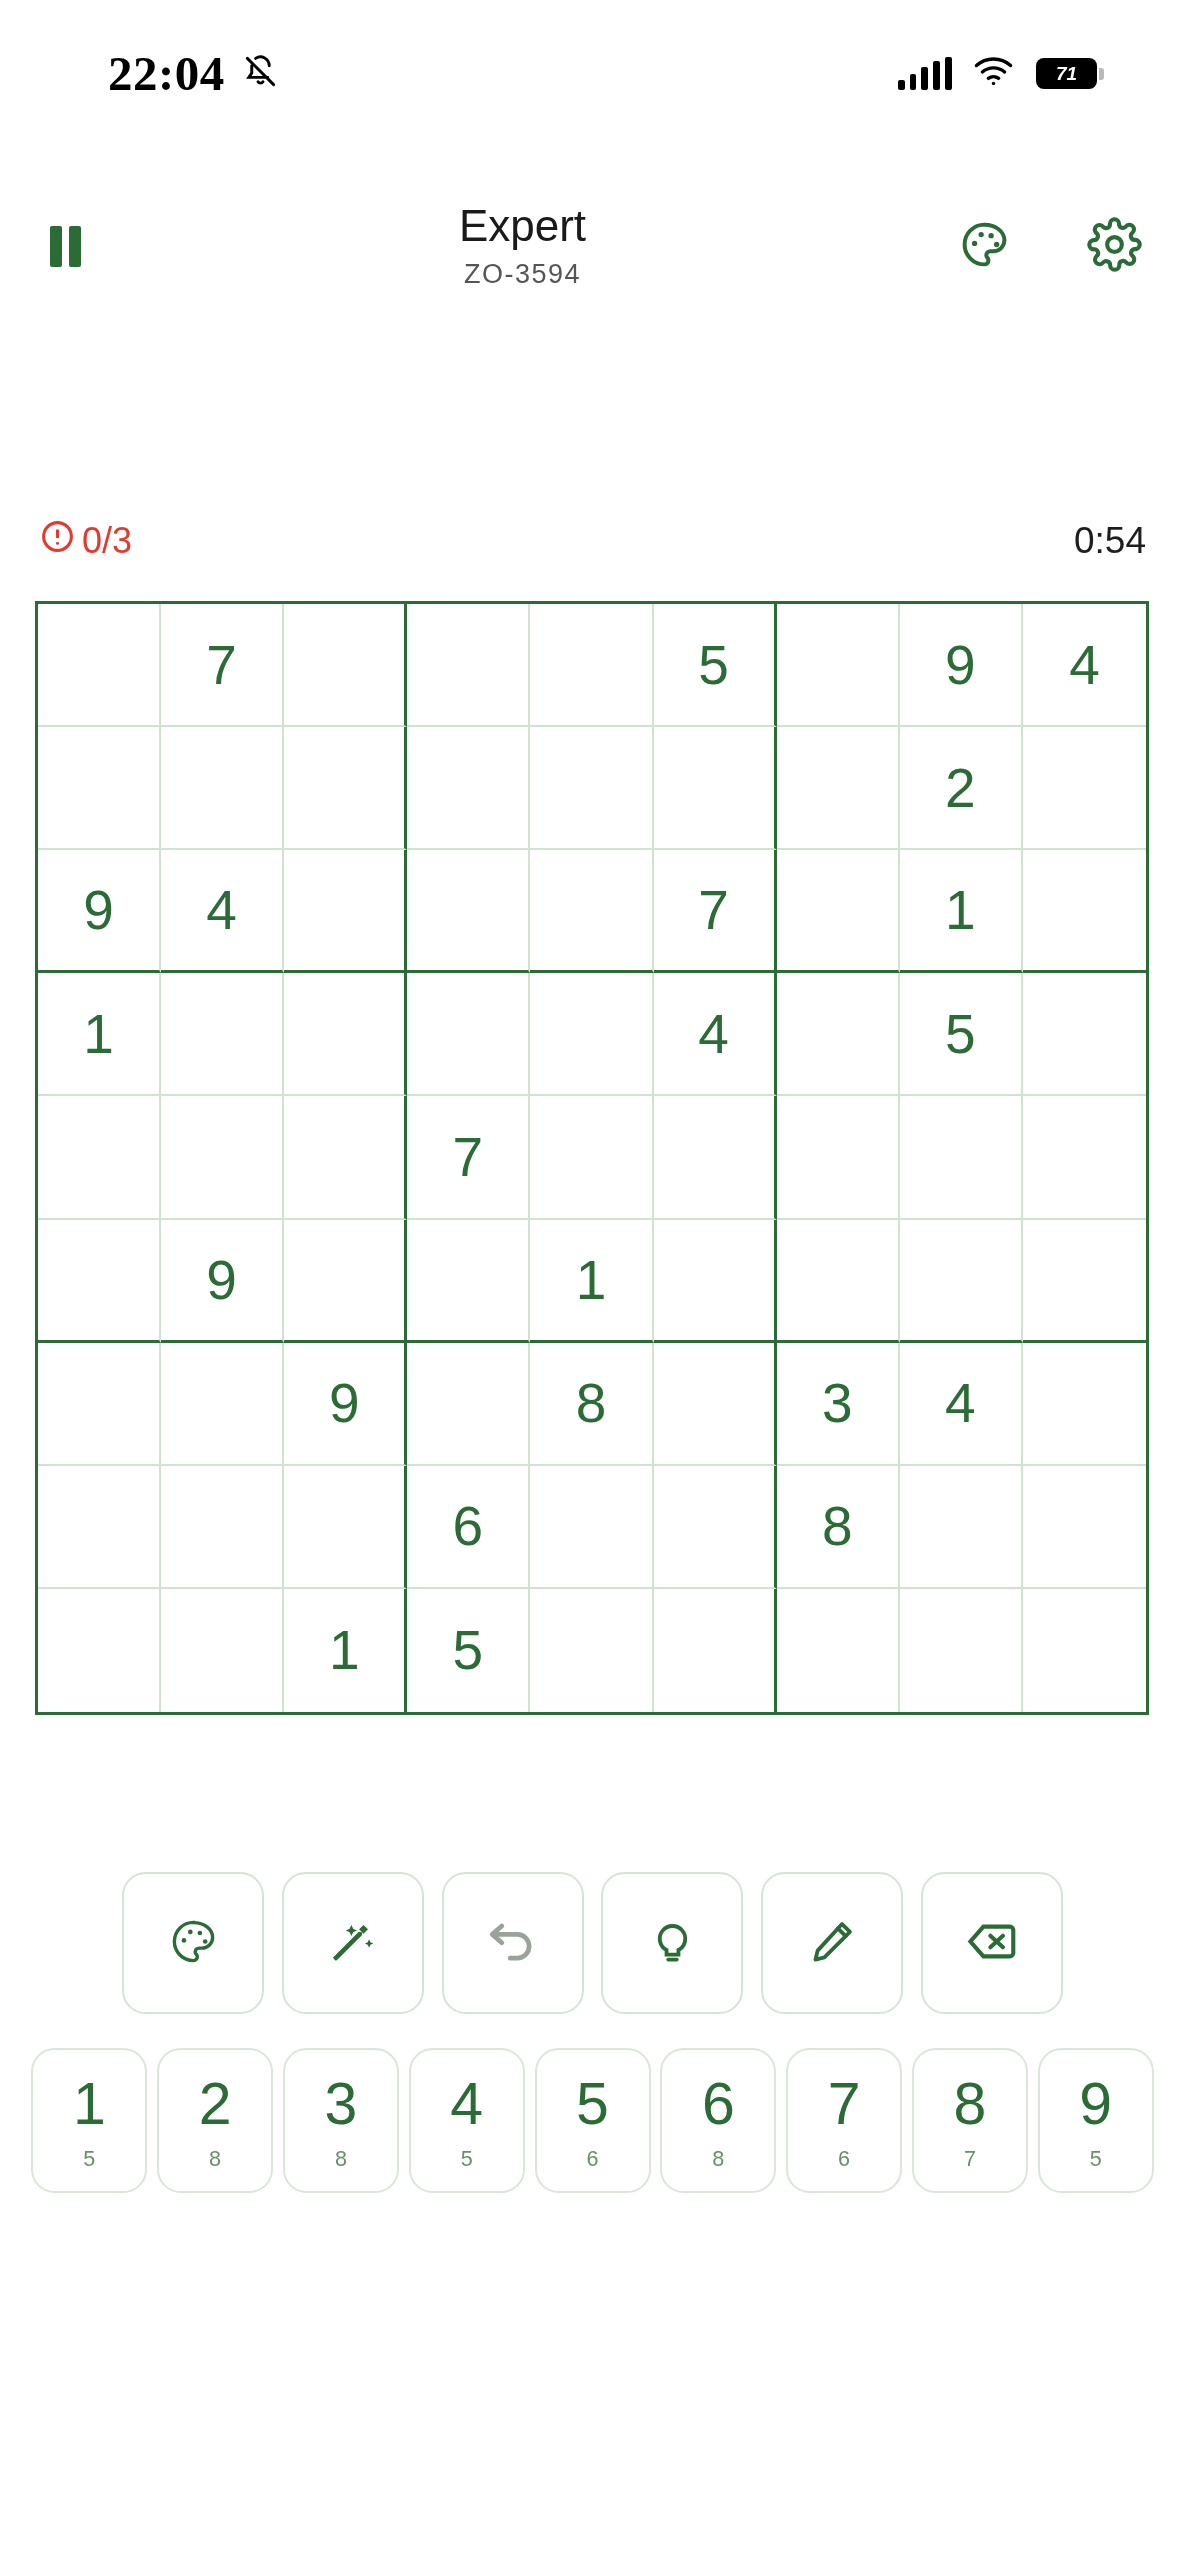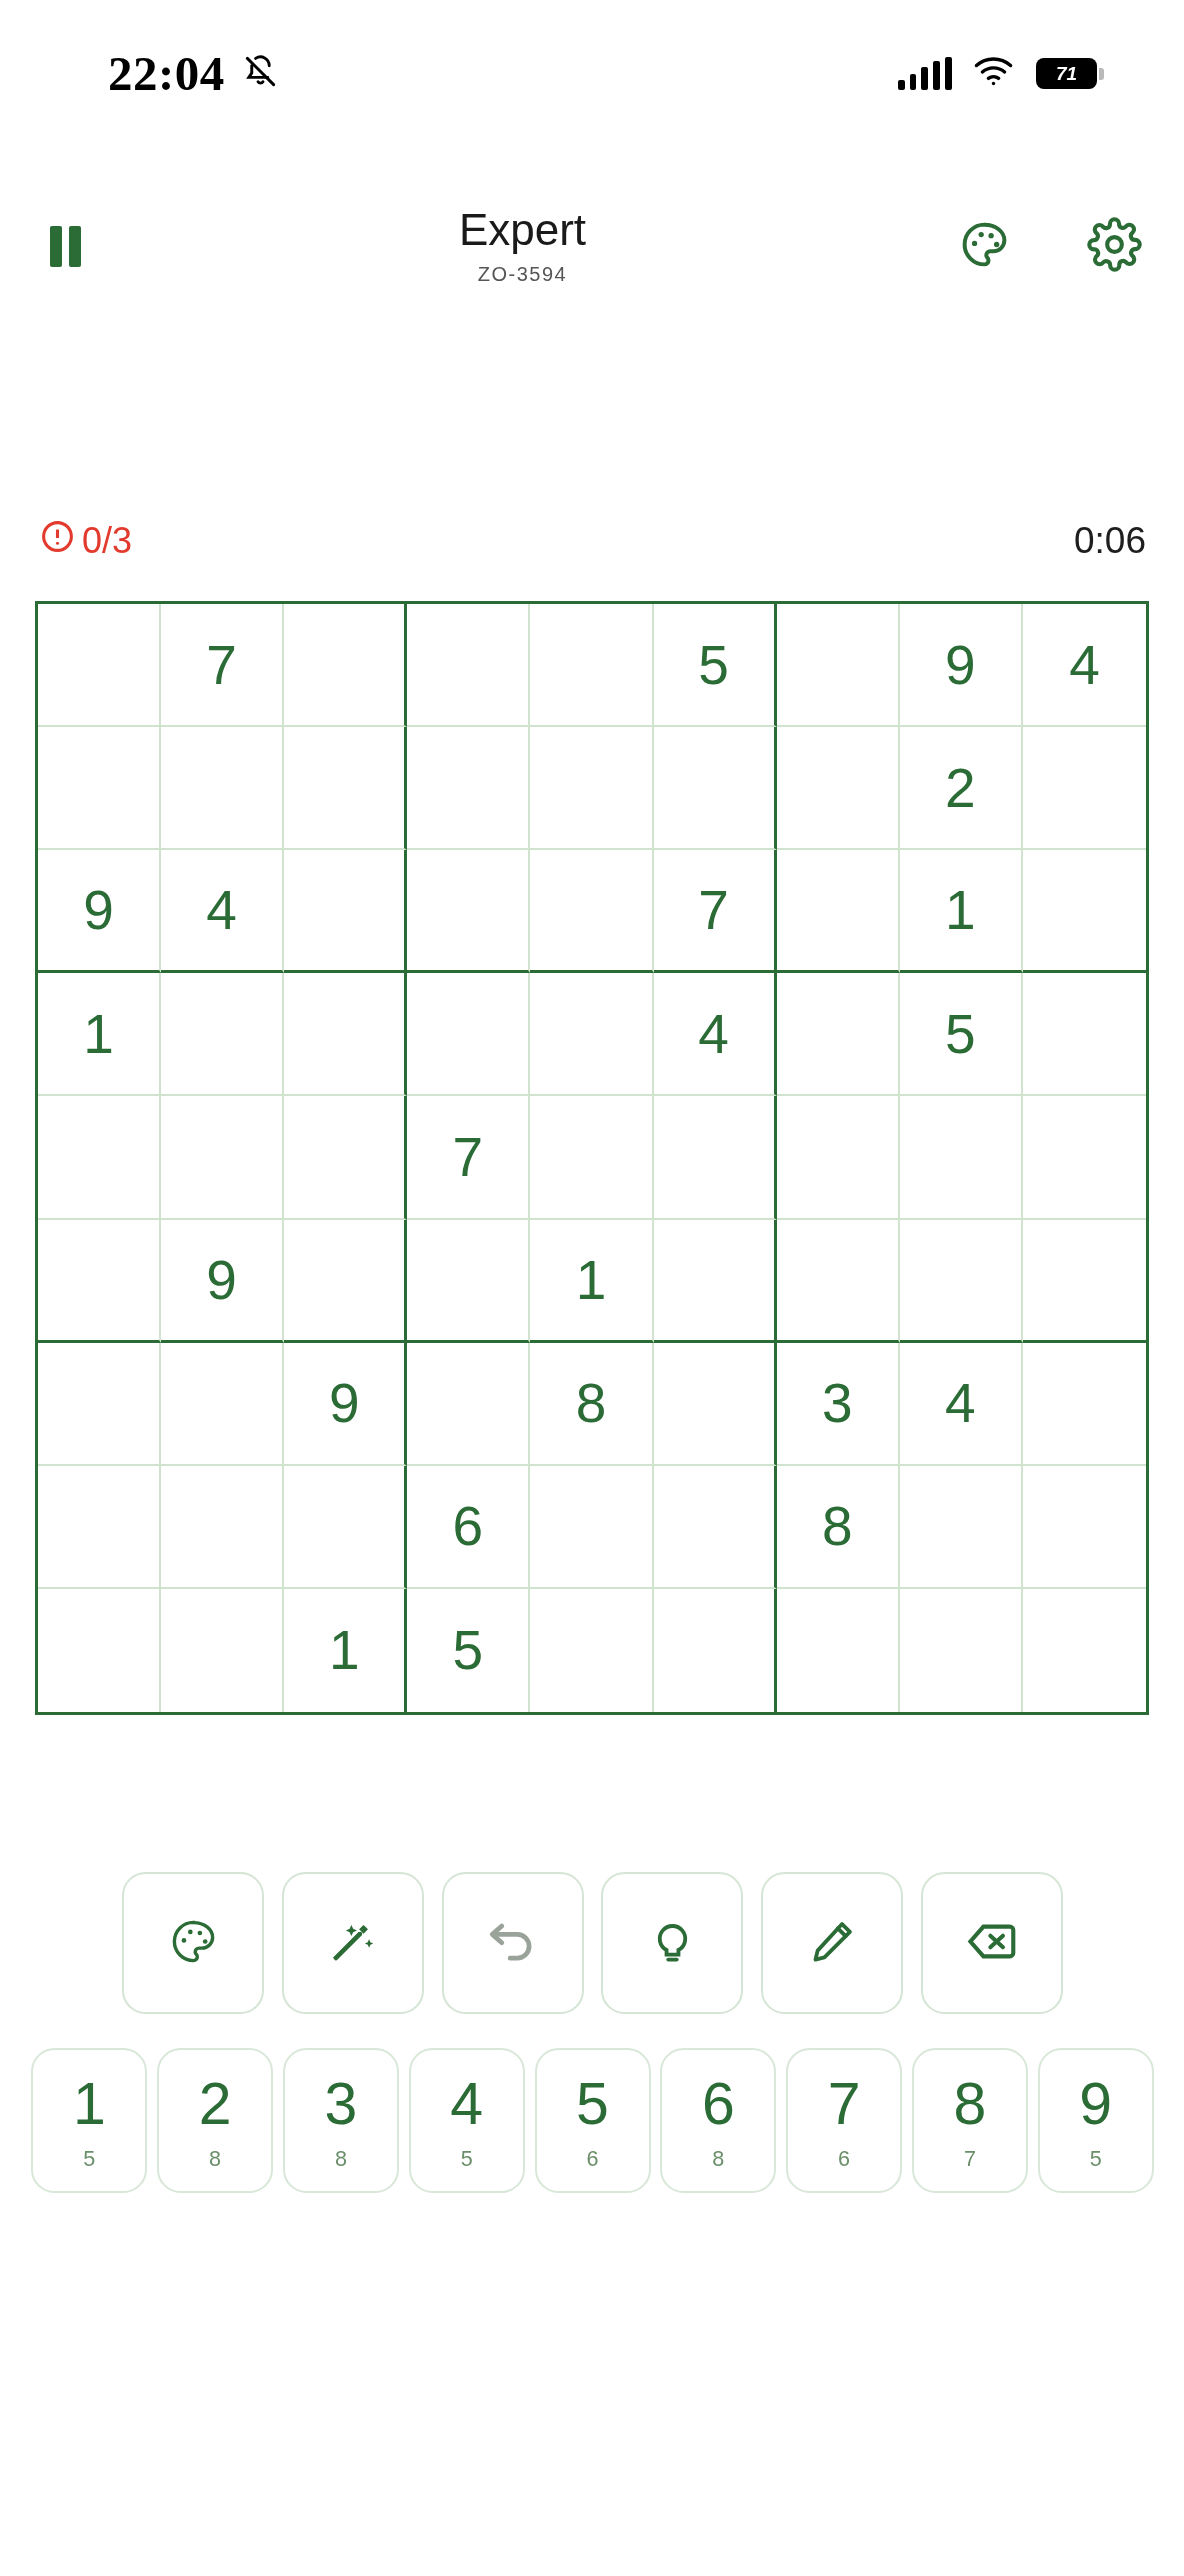--- a/index.html
+++ b/index.html
@@ -95,21 +95,21 @@
     justify-content: space-between;
     padding: 0 31px;
   }
   .title-block { text-align: center; flex: 1; }
   .title {
     font-size: 44px;
     color: #1a1a1a;
     line-height: 1.1;
   }
   .subtitle {
-    font-size: 20px;
+    font-size: 27px;
     color: #555;
     letter-spacing: 1.5px;
     margin-top: 8.8px;
   }
   .pause-btn {
     width: 69px; height: 69px;
     display: flex; align-items: center; justify-content: center;
     gap: 7.9px;
   }
   .pause-btn i {
@@ -303,21 +303,21 @@
     <div class="mistakes">
       <span>
         <svg width="37" height="37" viewBox="0 0 24 24" fill="none" stroke="#e23b2e" stroke-width="2">
           <circle cx="12" cy="12" r="9"></circle>
           <line x1="12" y1="7.5" x2="12" y2="13"></line>
           <circle cx="12" cy="16.4" r="1" fill="#e23b2e" stroke="none"></circle>
         </svg>
       </span>
       <span>0/3</span>
     </div>
-    <div class="timer">0:06</div>
+    <div class="timer">0:54</div>
   </div>
 
   <div class="board" id="board">
       <div class="cell"></div>
       <div class="cell">7</div>
       <div class="cell cr2"></div>
       <div class="cell"></div>
       <div class="cell"></div>
       <div class="cell cr2">5</div>
       <div class="cell"></div>

